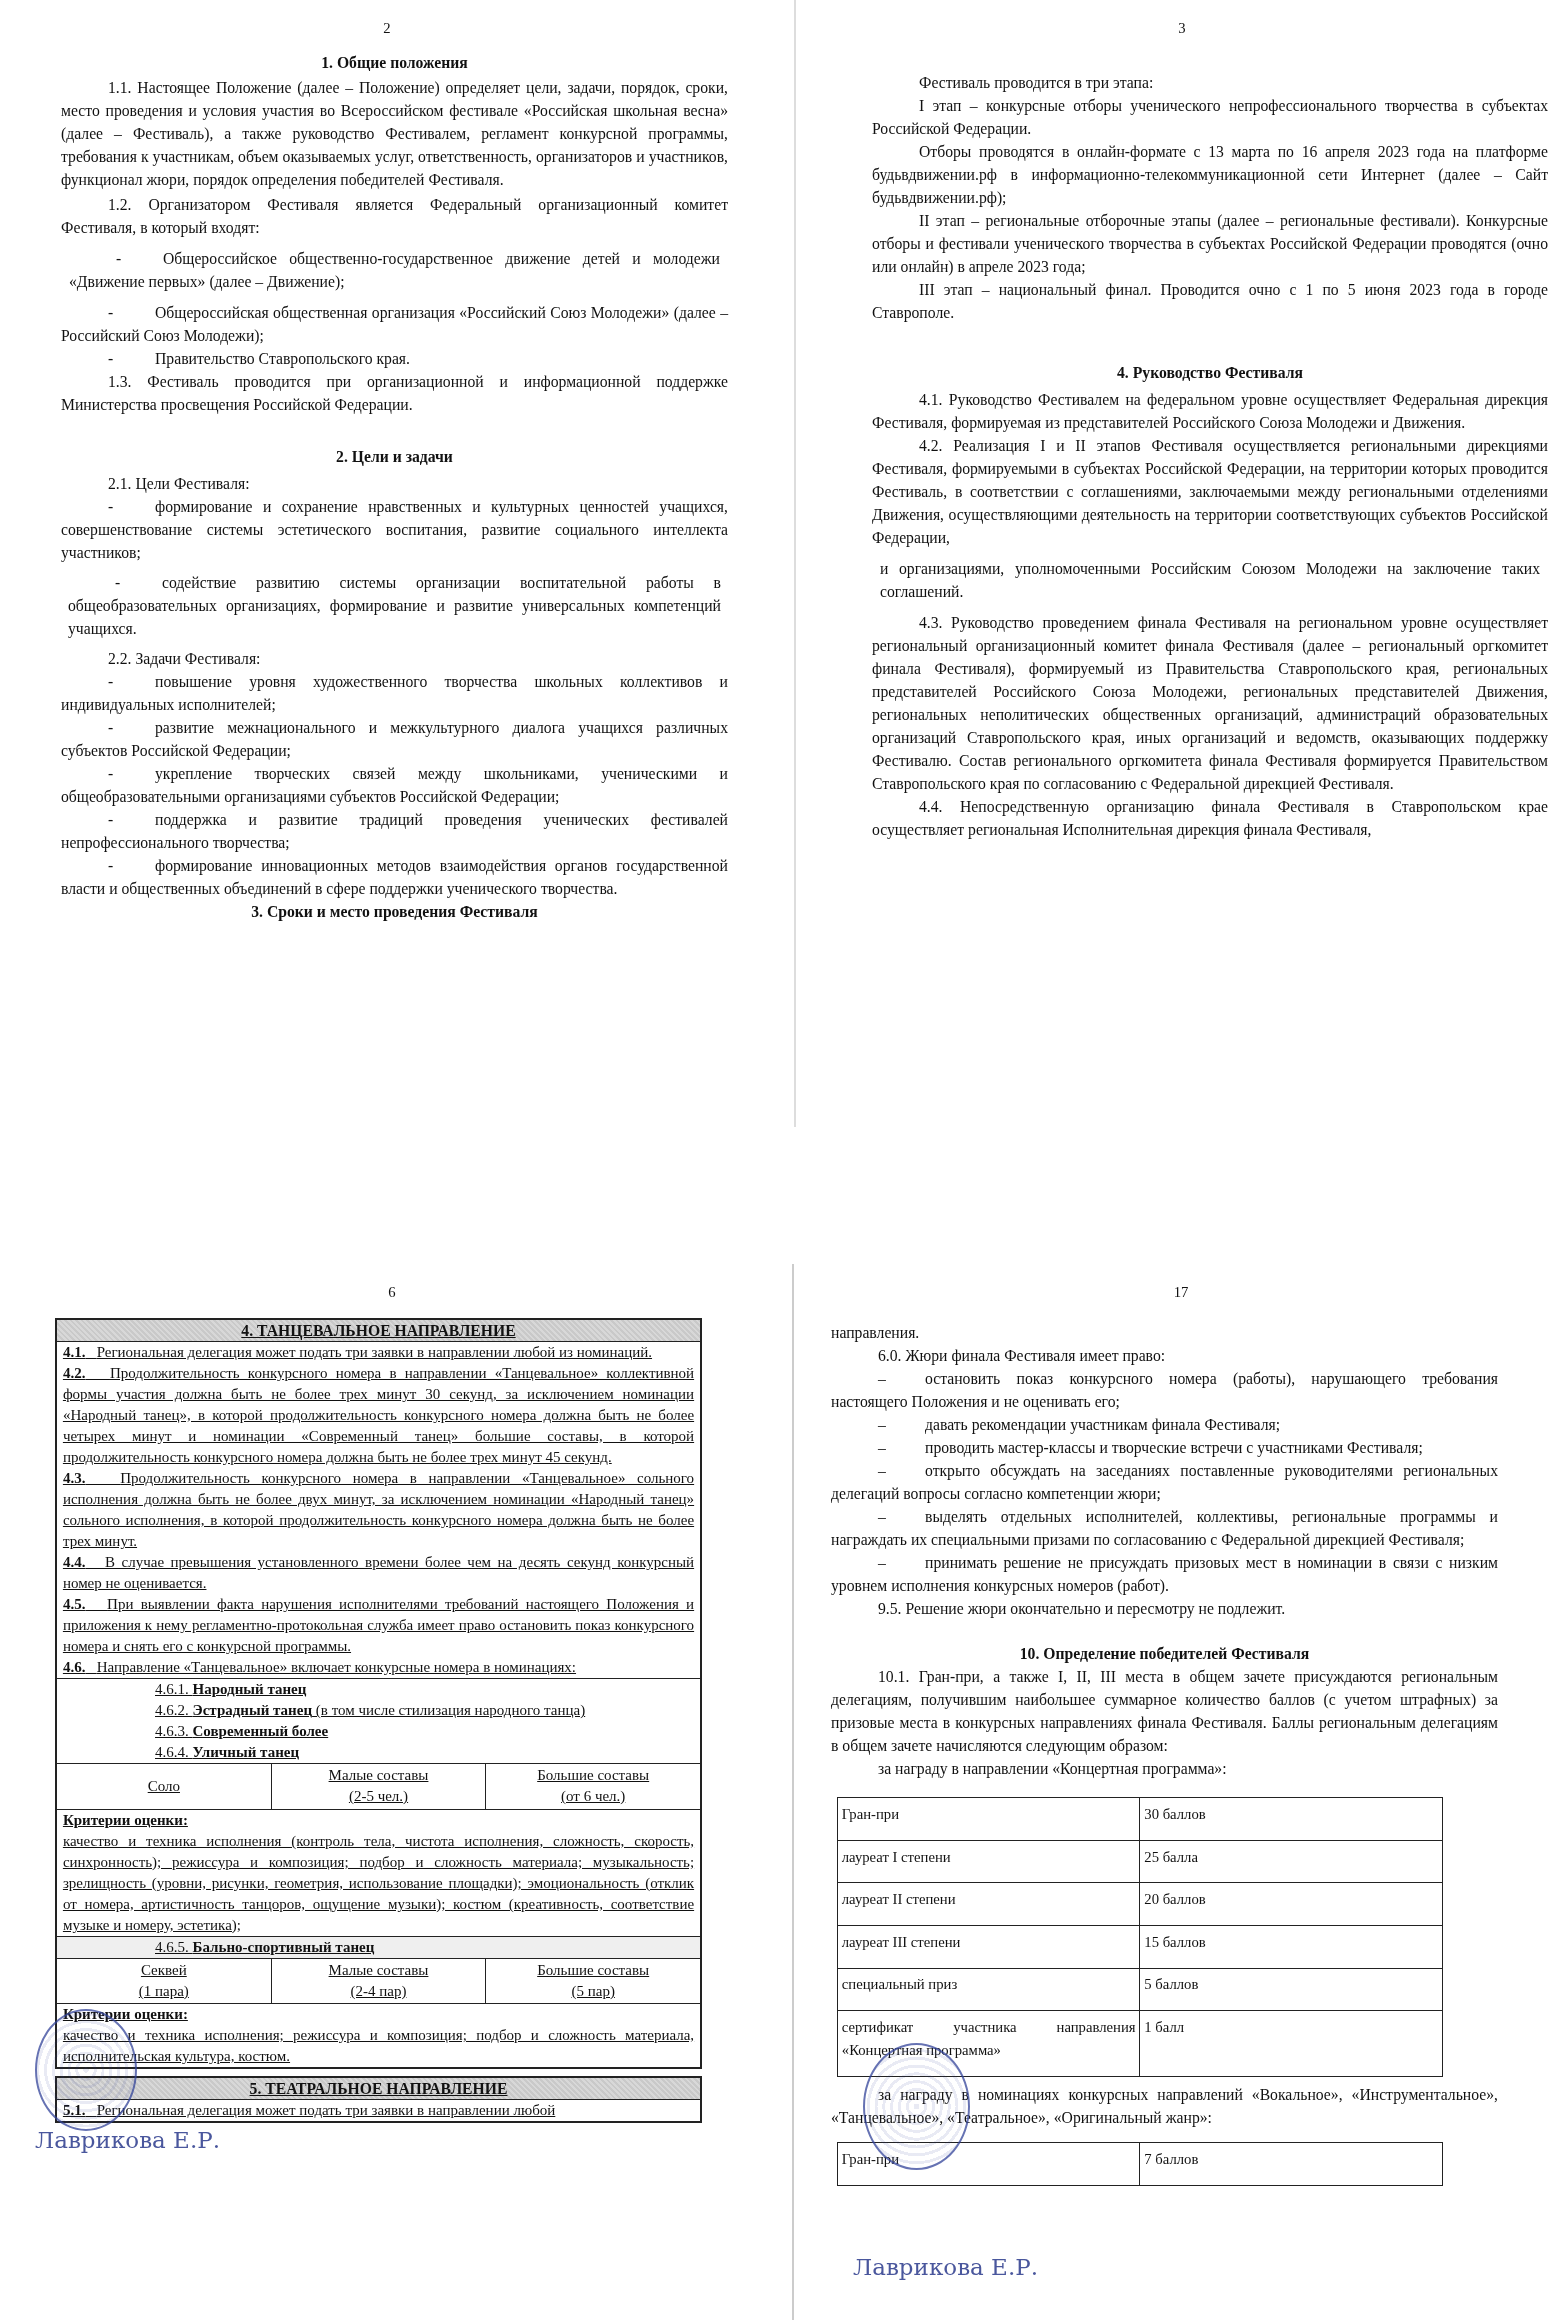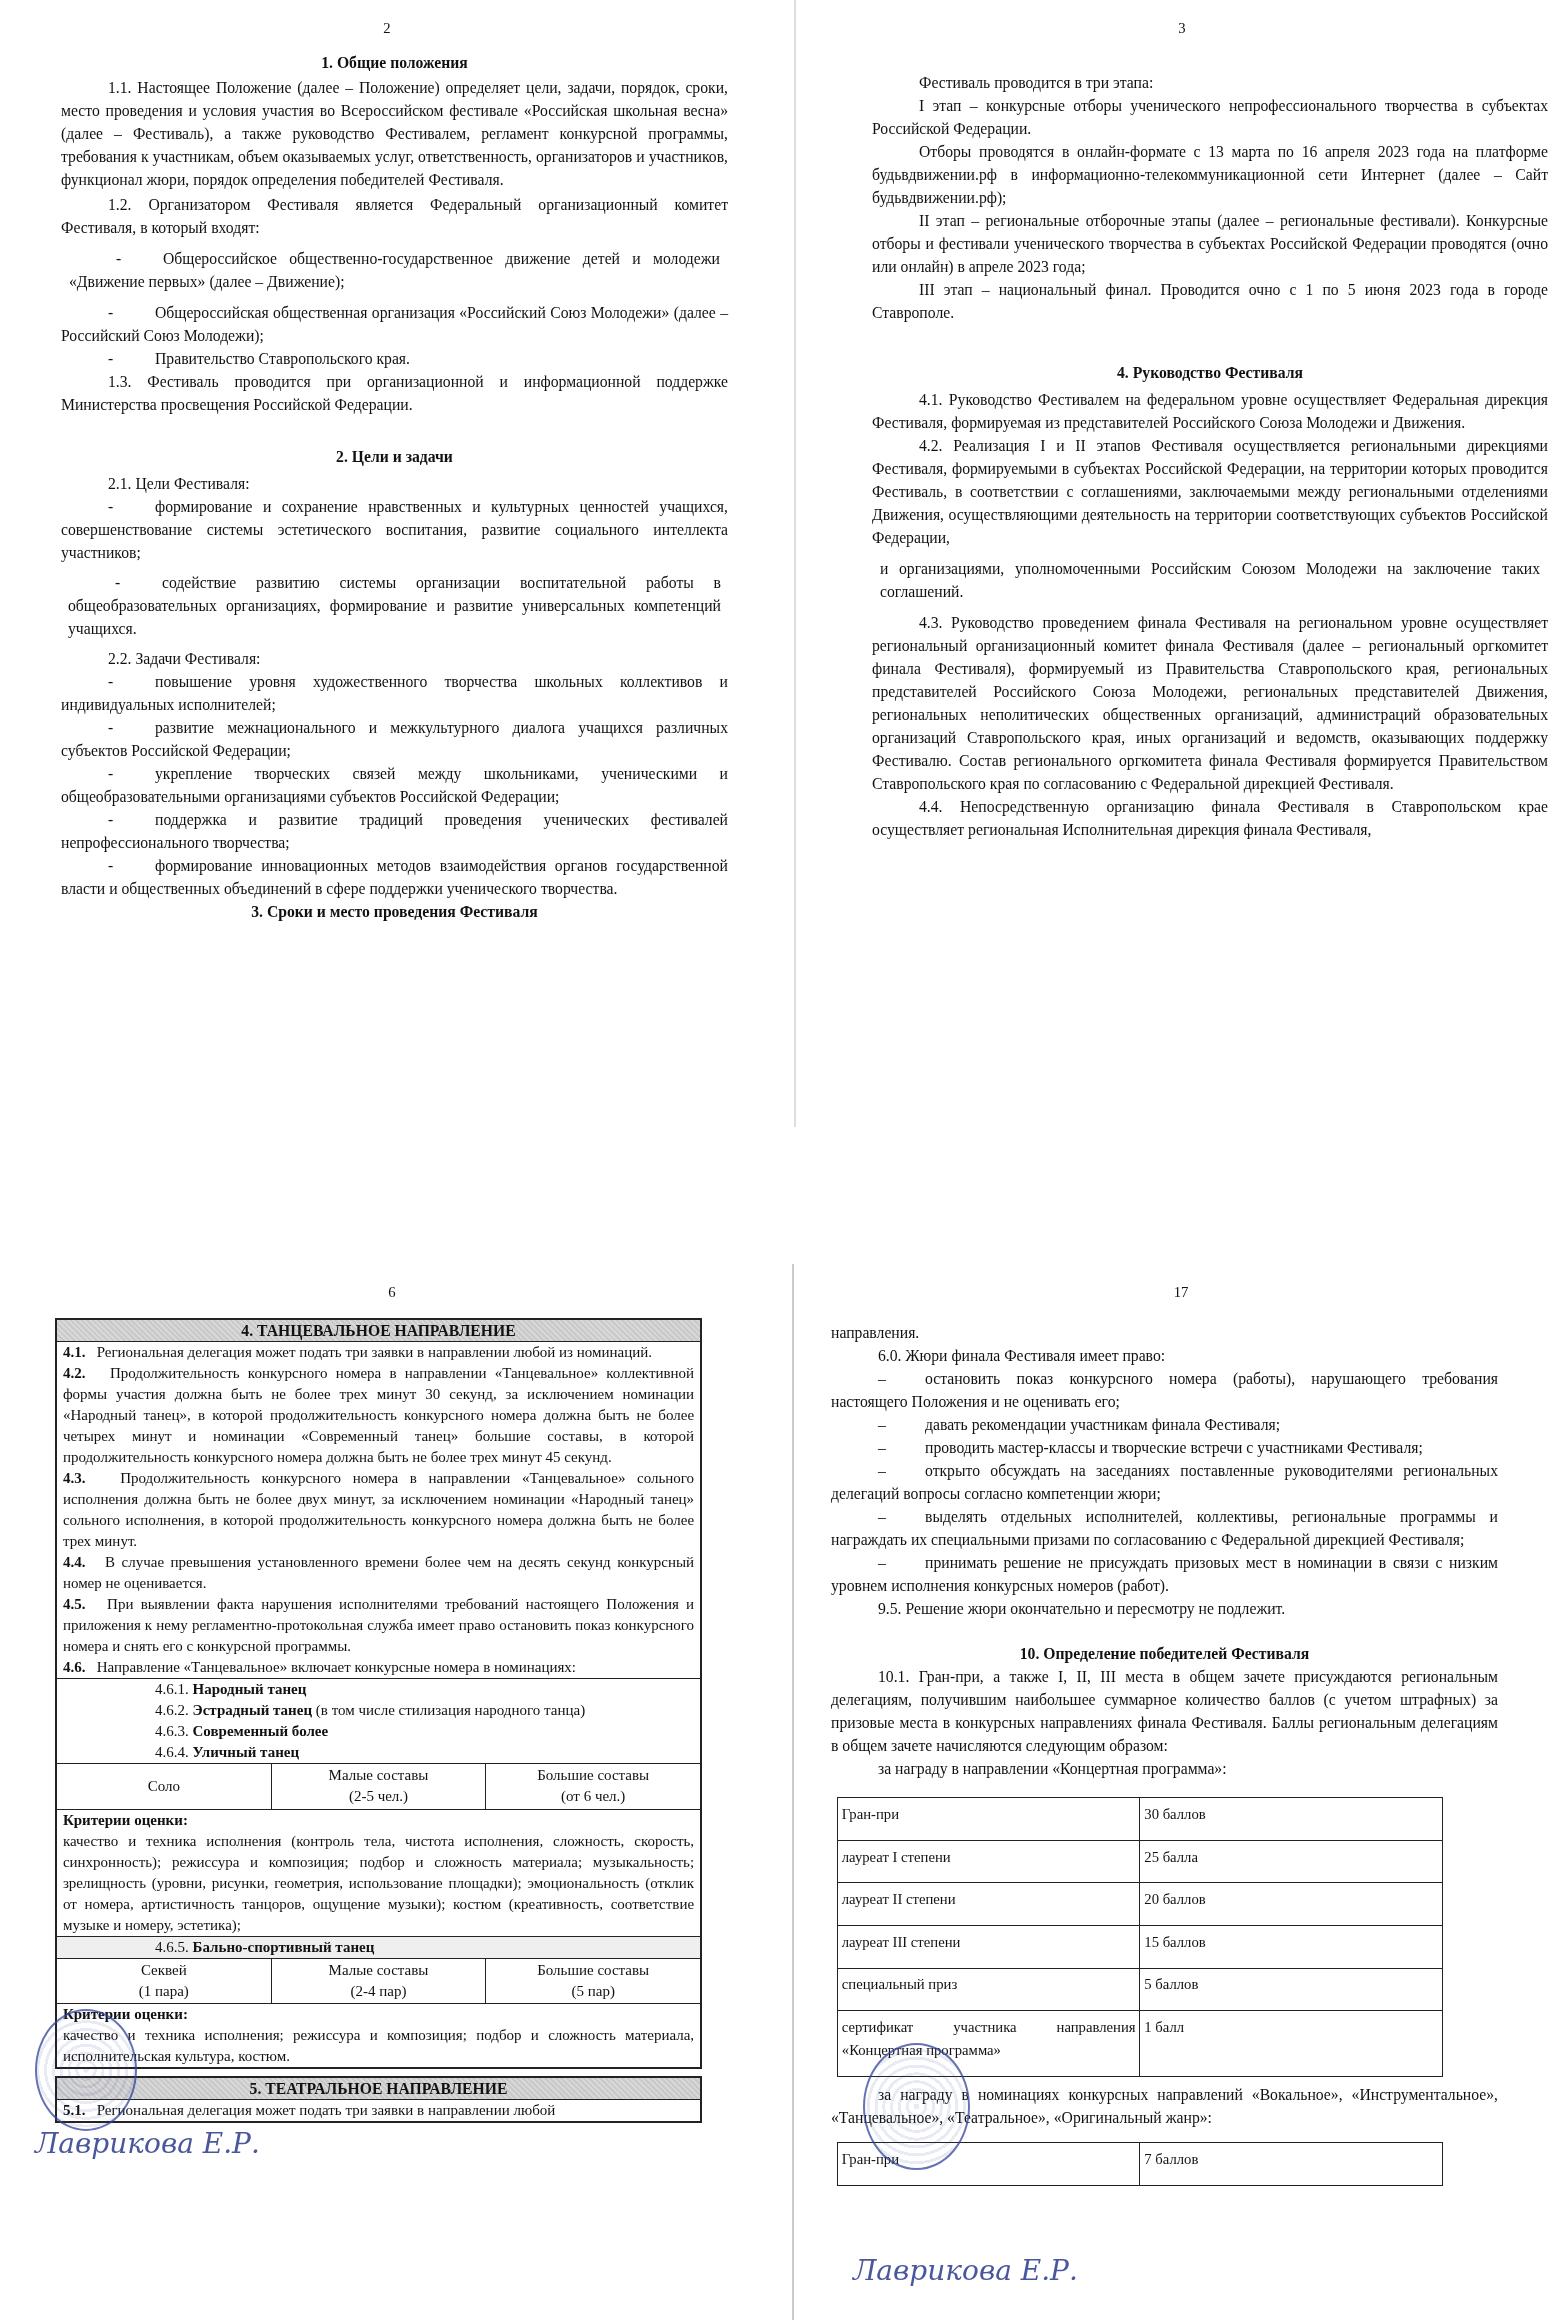--- a/index.html
+++ b/index.html
@@ -10,33 +10,33 @@
   #p6{left:0;top:1264px;width:784px;height:1056px;}
   #p17{left:792px;top:1264px;width:776px;height:1056px;border-left:2px solid #ccc;}
   .pnum{text-align:center;font-size:14.7px;margin-top:19.6px;}
   .txt{font-size:15.7px;line-height:23px;text-align:justify;}
   .ind{text-indent:47px;}
   .h{text-align:center;font-weight:bold;font-size:15.7px;}
   .dash{display:inline-block;width:47px;text-indent:0;}
   #p2 .body{position:absolute;left:61px;top:47px;width:667px;}
   #p3 .body{position:absolute;left:76px;top:71px;width:676px;}
   #p17 .body{position:absolute;left:37px;top:57px;width:667px;}
-  .box{position:absolute;left:55px;top:54px;width:647px;border:2px solid #222;box-sizing:border-box;font-size:15px;line-height:21px;}
+  .box{position:absolute;left:55px;top:54px;width:647px;border:2px solid #222;box-sizing:border-box;font-size:15px;line-height:21px;text-decoration:underline;}
   .band{background:#cfcfcf;background-image:repeating-linear-gradient(45deg,#c9c9c9 0 2px,#d8d8d8 2px 3.9px);text-align:center;font-weight:bold;font-size:15.7px;border-bottom:1.5px solid #222;padding:0;}
   .row{padding:0 5.9px;border-bottom:1.5px solid #222;text-align:justify;}
   .row:last-child{border-bottom:none;}
   .b{font-weight:bold;}
   .noms{padding:0 0 0 98px;}
   .grid3{display:flex;border-bottom:1.5px solid #222;}
   .grid3>div{flex:1;text-align:center;border-right:1.5px solid #222;padding:1px 0;}
   .grid3>div:last-child{border-right:none;}
   table.pts{border-collapse:collapse;font-size:14.7px;width:606px;margin-left:5.9px;}
   table.pts td{border:1.5px solid #222;padding:4.9px 3.9px 13.7px 3.9px;vertical-align:top;width:50%;}
   .stamp{position:absolute;border-radius:50%;border:2.9px solid #33449a;opacity:.75;background:repeating-radial-gradient(circle,rgba(51,68,154,.15) 0 2.9px,transparent 2.9px 7.8px);}
-  .sig{position:absolute;font-family:"DejaVu Serif",serif;font-style:italic;color:#2b3a8c;font-size:28px;opacity:.85;}
+  .sig{position:absolute;font-family:"DejaVu Serif",serif;color:#2b3a8c;font-size:23px;opacity:.85;}
 </style>
 </head>
 <body>
 
 <div class="page" id="p2">
   <div class="pnum">2</div>
   <div class="body txt">
     <div class="h" style="margin-top:3.9px">1. Общие положения</div>
     <p class="ind" style="margin:2px 0">1.1. Настоящее Положение (далее – Положение) определяет цели, задачи, порядок, сроки, место проведения и условия участия во Всероссийском фестивале «Российская школьная весна» (далее – Фестиваль), а также руководство Фестивалем, регламент конкурсной программы, требования к участникам, объем оказываемых услуг, ответственность, организаторов и участников, функционал жюри, порядок определения победителей Фестиваля.</p>
     <p class="ind" style="margin:0">1.2. Организатором Фестиваля является Федеральный организационный комитет Фестиваля, в который входят:</p>

